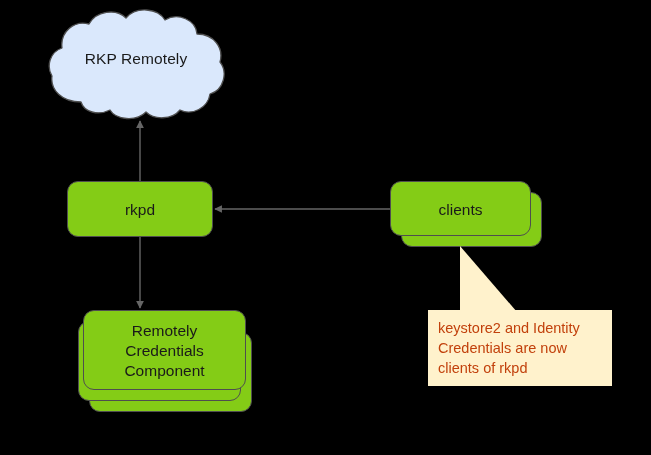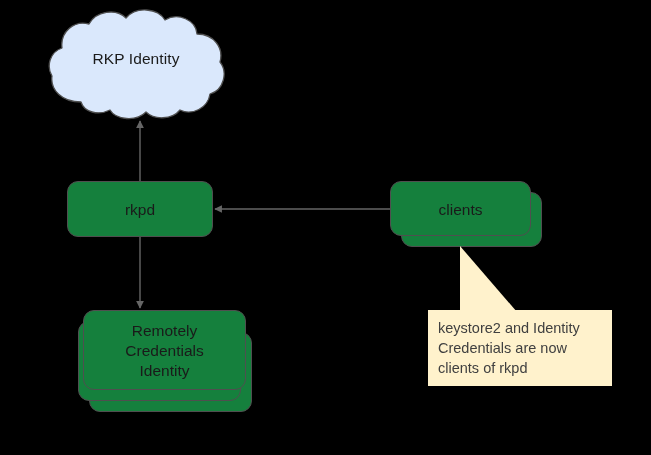--- a/index.html
+++ b/index.html
@@ -39,21 +39,21 @@
     width: 184px;
     text-align: center;
     font-size: 15.5px;
     color: #1a1a1a;
     letter-spacing: 0.1px;
   }
 
   
   .node {
     position: absolute;
-    background: #15803d;
+    background: #84cc16;
     border: 1.3px solid #4f4f4f;
     border-radius: 11px;
     box-sizing: border-box;
   }
   .node-label {
     position: absolute;
     left: 0;
     width: 100%;
     text-align: center;
     color: #1a1a1a;
@@ -135,21 +135,21 @@
     background: #fff2cc;
     box-sizing: border-box;
   }
   #callout-text {
     position: absolute;
     left: 10px;
     top: 8px;
     width: 168px;
     font-size: 14.5px;
     line-height: 20px;
-    color: #404040;
+    color: #c2410c;
   }
   #callout-pointer {
     position: absolute;
     left: 455px;
     top: 246px;
     width: 62px;
     height: 66px;
   }
 </style>
 </head>
@@ -186,41 +186,41 @@
                C 52 5 72 2 82 12
                C 92 0 114 2 121 14
                C 134 6 152 14 153 28
                C 170 28 180 42 176 56
                C 184 66 180 84 166 88
                C 164 102 148 110 136 104
                C 128 114 110 114 102 106
                C 92 116 72 114 66 104
                C 54 110 40 106 37 96 Z" fill="#dae8fc" stroke="#4f4f4f" stroke-width="1.3" stroke-linejoin="round"></path>
     </svg>
-    <div class="cloud-label">RKP Identity</div>
+    <div class="cloud-label">RKP Remotely</div>
   </div>
 
   <div class="node" id="node-rkpd">
     <div class="node-label">rkpd</div>
   </div>
 
   <div id="clients-stack">
     <div class="node" id="clients-back"></div>
     <div class="node" id="clients-front">
       <div class="node-label">clients</div>
     </div>
   </div>
 
   <div id="rpc-stack">
     <div class="node" id="rpc-back2"></div>
     <div class="node" id="rpc-back1"></div>
     <div class="node" id="rpc-front">
       <div class="node-label">Remotely</div>
       <div class="node-label" style="top:30px">Credentials</div>
-      <div class="node-label" style="top:50px">Identity</div>
+      <div class="node-label" style="top:50px">Component</div>
     </div>
   </div>
 
   <svg id="callout-pointer" viewBox="0 0 62 66" xmlns="http://www.w3.org/2000/svg">
     <polygon points="5,0 5,66 62,66" fill="#fff2cc"></polygon>
   </svg>
 
   <div id="callout">
     <div id="callout-text">keystore2 and Identity Credentials are now clients of rkpd</div>
   </div>

